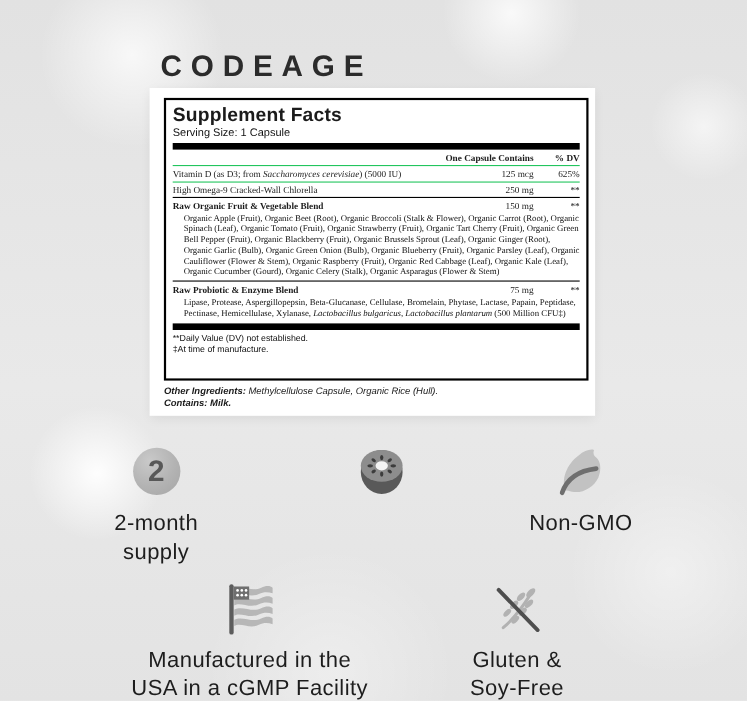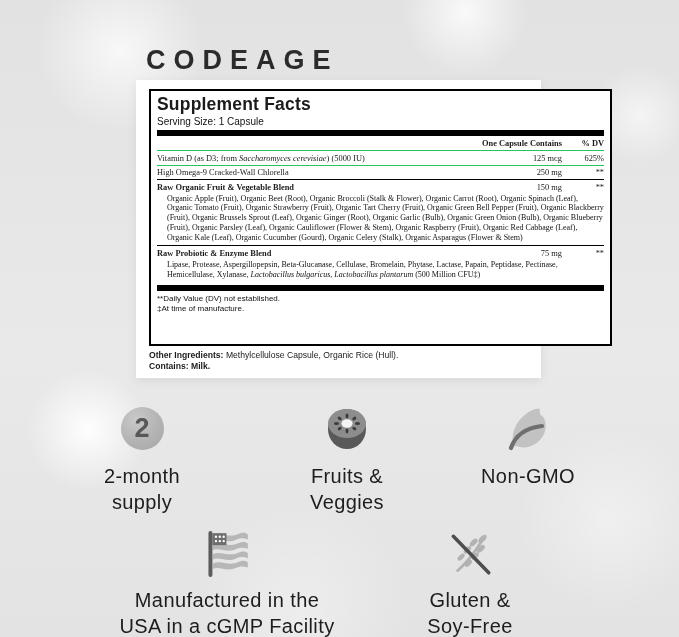--- a/index.html
+++ b/index.html
@@ -24,21 +24,21 @@
     font-size:27px; font-weight:700; letter-spacing:8px; color:#2b2b2b;
   }
 
   
   .card {
     position:absolute; left:136px; top:80px; width:405px; height:298px;
     background:#ffffff; box-shadow:0 3px 10px rgba(0,0,0,.07);
   }
 
   .panel {
-    position:absolute; left:13px; top:9px; width:463px; height:257px;
+    position:absolute; left:13px; top:9px; width:386px; height:257px;
     border:2px solid #000; padding:3px 6px 2px 6px; background:#fff;
   }
   .p-title { font-size:17.5px; font-weight:bold; letter-spacing:.2px; }
   .p-serving { font-size:10px; margin-top:1px; color:#111; }
   .bar-thick { height:6px; background:#000; margin:3px 0 2px 0; }
   .bar-thick2 { height:6px; background:#000; margin:2px 0 2px 0; }
 
   .p-row { display:flex; align-items:flex-end; font-size:8.4px; padding:2.5px 0 2px 0;font-family:Liberation Serif, serif; }
   .p-row .name { flex:1; }
   .p-row .amt { width:60px; text-align:right; white-space:nowrap; }
@@ -46,21 +46,21 @@
   .p-head { font-weight:bold; justify-content:flex-end; padding:1px 0 2px 0; }
   .p-head .head-amt { text-align:right; }
   .line-thin { border-top:1px solid #22c55e; }
   .line-med  { border-top:1.8px solid #000; }
   .p-bold .name { font-weight:bold; }
   .p-detail { font-size:8px; line-height:9.8px; padding:0 0 3px 10px; color:#111;font-family:Liberation Serif, serif; }
   .p-foot { font-size:8px; line-height:10px; color:#111; }
   .p-foot-wrap { padding-top:1px; }
 
   .other-box { position:absolute; left:13px; top:270px; width:386px; }
-  .other-line { font-size:8.6px; line-height:10.5px; }
+  .other-line { font-size:8.6px; line-height:10.5px;font-style:italic; }
   .b { font-weight:bold; }
 
   
   .feature { position:absolute; text-align:center; }
   .feature .icon-wrap { display:flex; justify-content:center; align-items:center; height:48px; }
   .feature .cap {
     margin-top:11px; font-size:20px; line-height:26px; letter-spacing:.4px;
     color:#1d1d1d; white-space:pre-line;
   }
   #f-supply  { left:42px;  top:404px; width:200px; }
@@ -158,22 +158,20 @@
             <ellipse cx="23" cy="26" rx="1.5" ry="2.4"></ellipse>
             <ellipse cx="15.7" cy="23.6" rx="2.2" ry="1.5" transform="rotate(-35 15.7 23.6)"></ellipse>
             <ellipse cx="12.5" cy="18.5" rx="2.6" ry="1.5"></ellipse>
             <ellipse cx="15.7" cy="13.4" rx="2.2" ry="1.5" transform="rotate(35 15.7 13.4)"></ellipse>
             <ellipse cx="23" cy="11" rx="1.5" ry="2.4"></ellipse>
             <ellipse cx="30.3" cy="13.4" rx="2.2" ry="1.5" transform="rotate(-35 30.3 13.4)"></ellipse>
           </g>
         </svg>
       </span>
     </div>
-    <div class="cap">Fruits &amp;
-Veggies</div>
   </div>
 
   <div class="feature" id="f-nongmo">
     <div class="icon-wrap">
       <span>
         <svg width="46" height="46" viewBox="0 0 46 46">
           <path d="M9 41 C5 31 10 17 21 9 C26 5 31 3 35 4 C34 7 34.5 9 37 11 C41 14 42 22 39 29 C35 38 24 44 15 42 C12.4 41.4 10.2 40.9 9 41 Z" fill="#c2c2c2"></path>
           <path d="M6 43 C10 31 20 23 37 21" stroke="#6f6f6f" stroke-width="4.2" fill="none" stroke-linecap="round"></path>
         </svg>
       </span>

